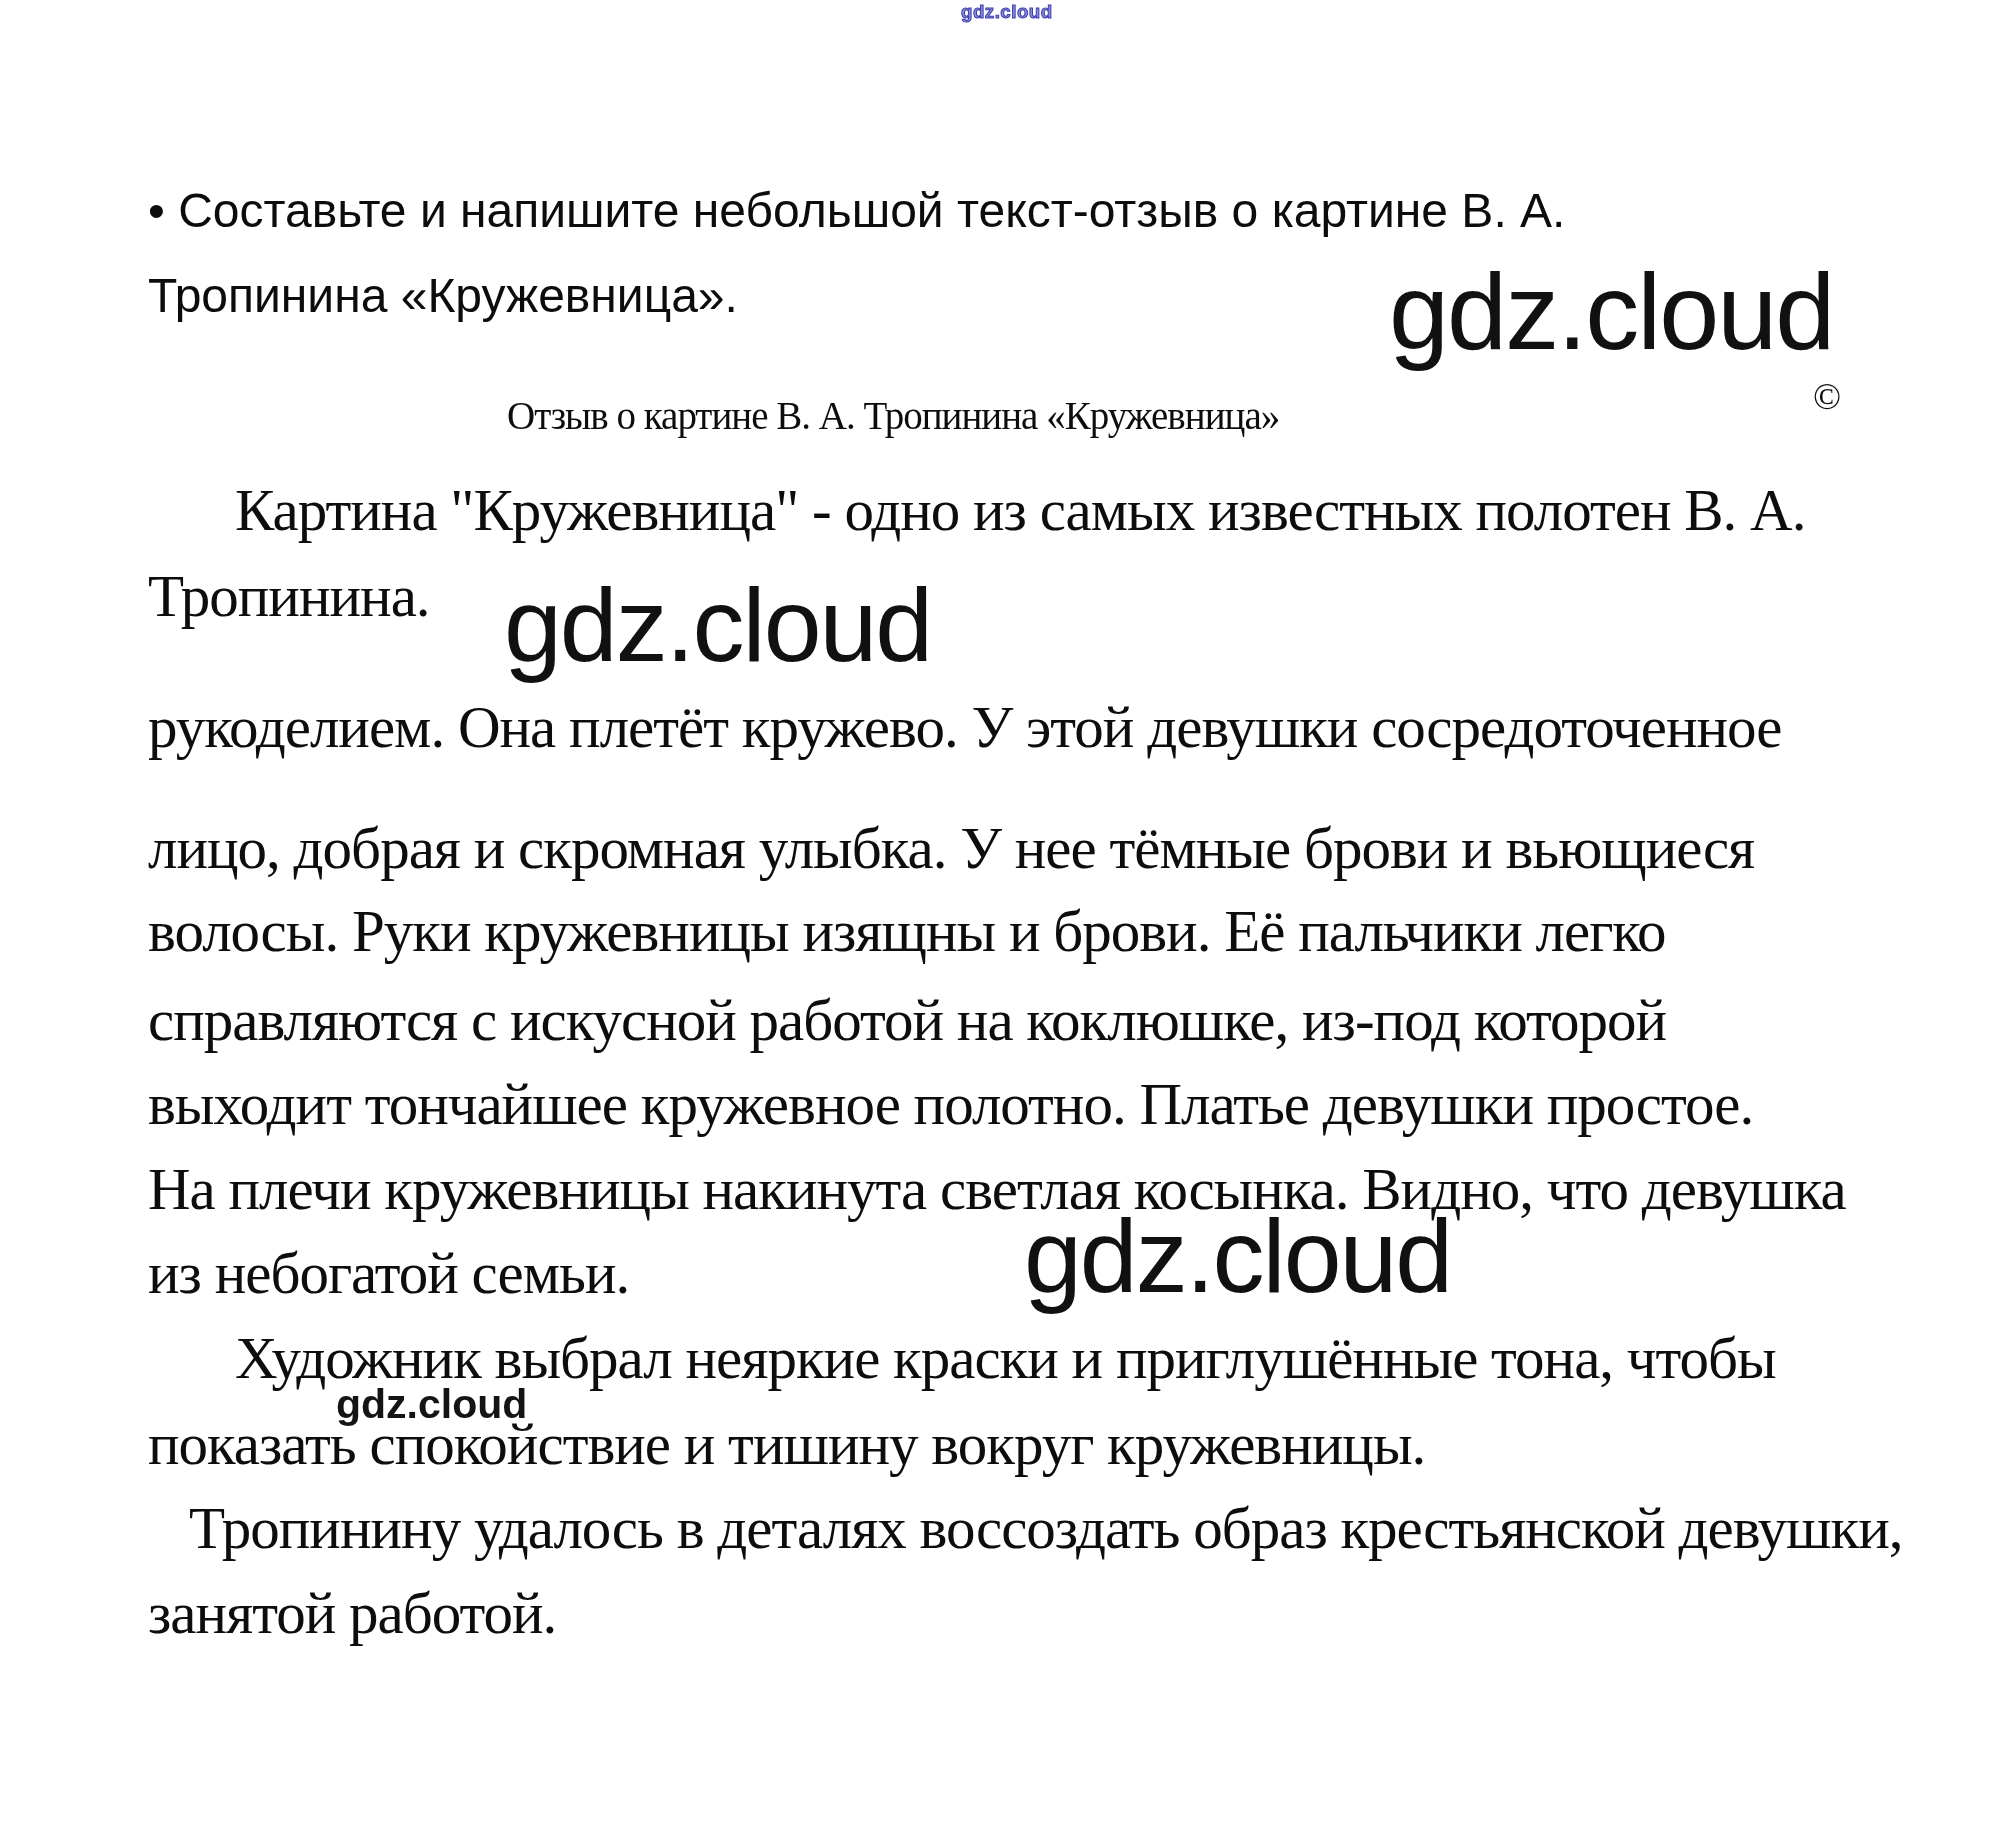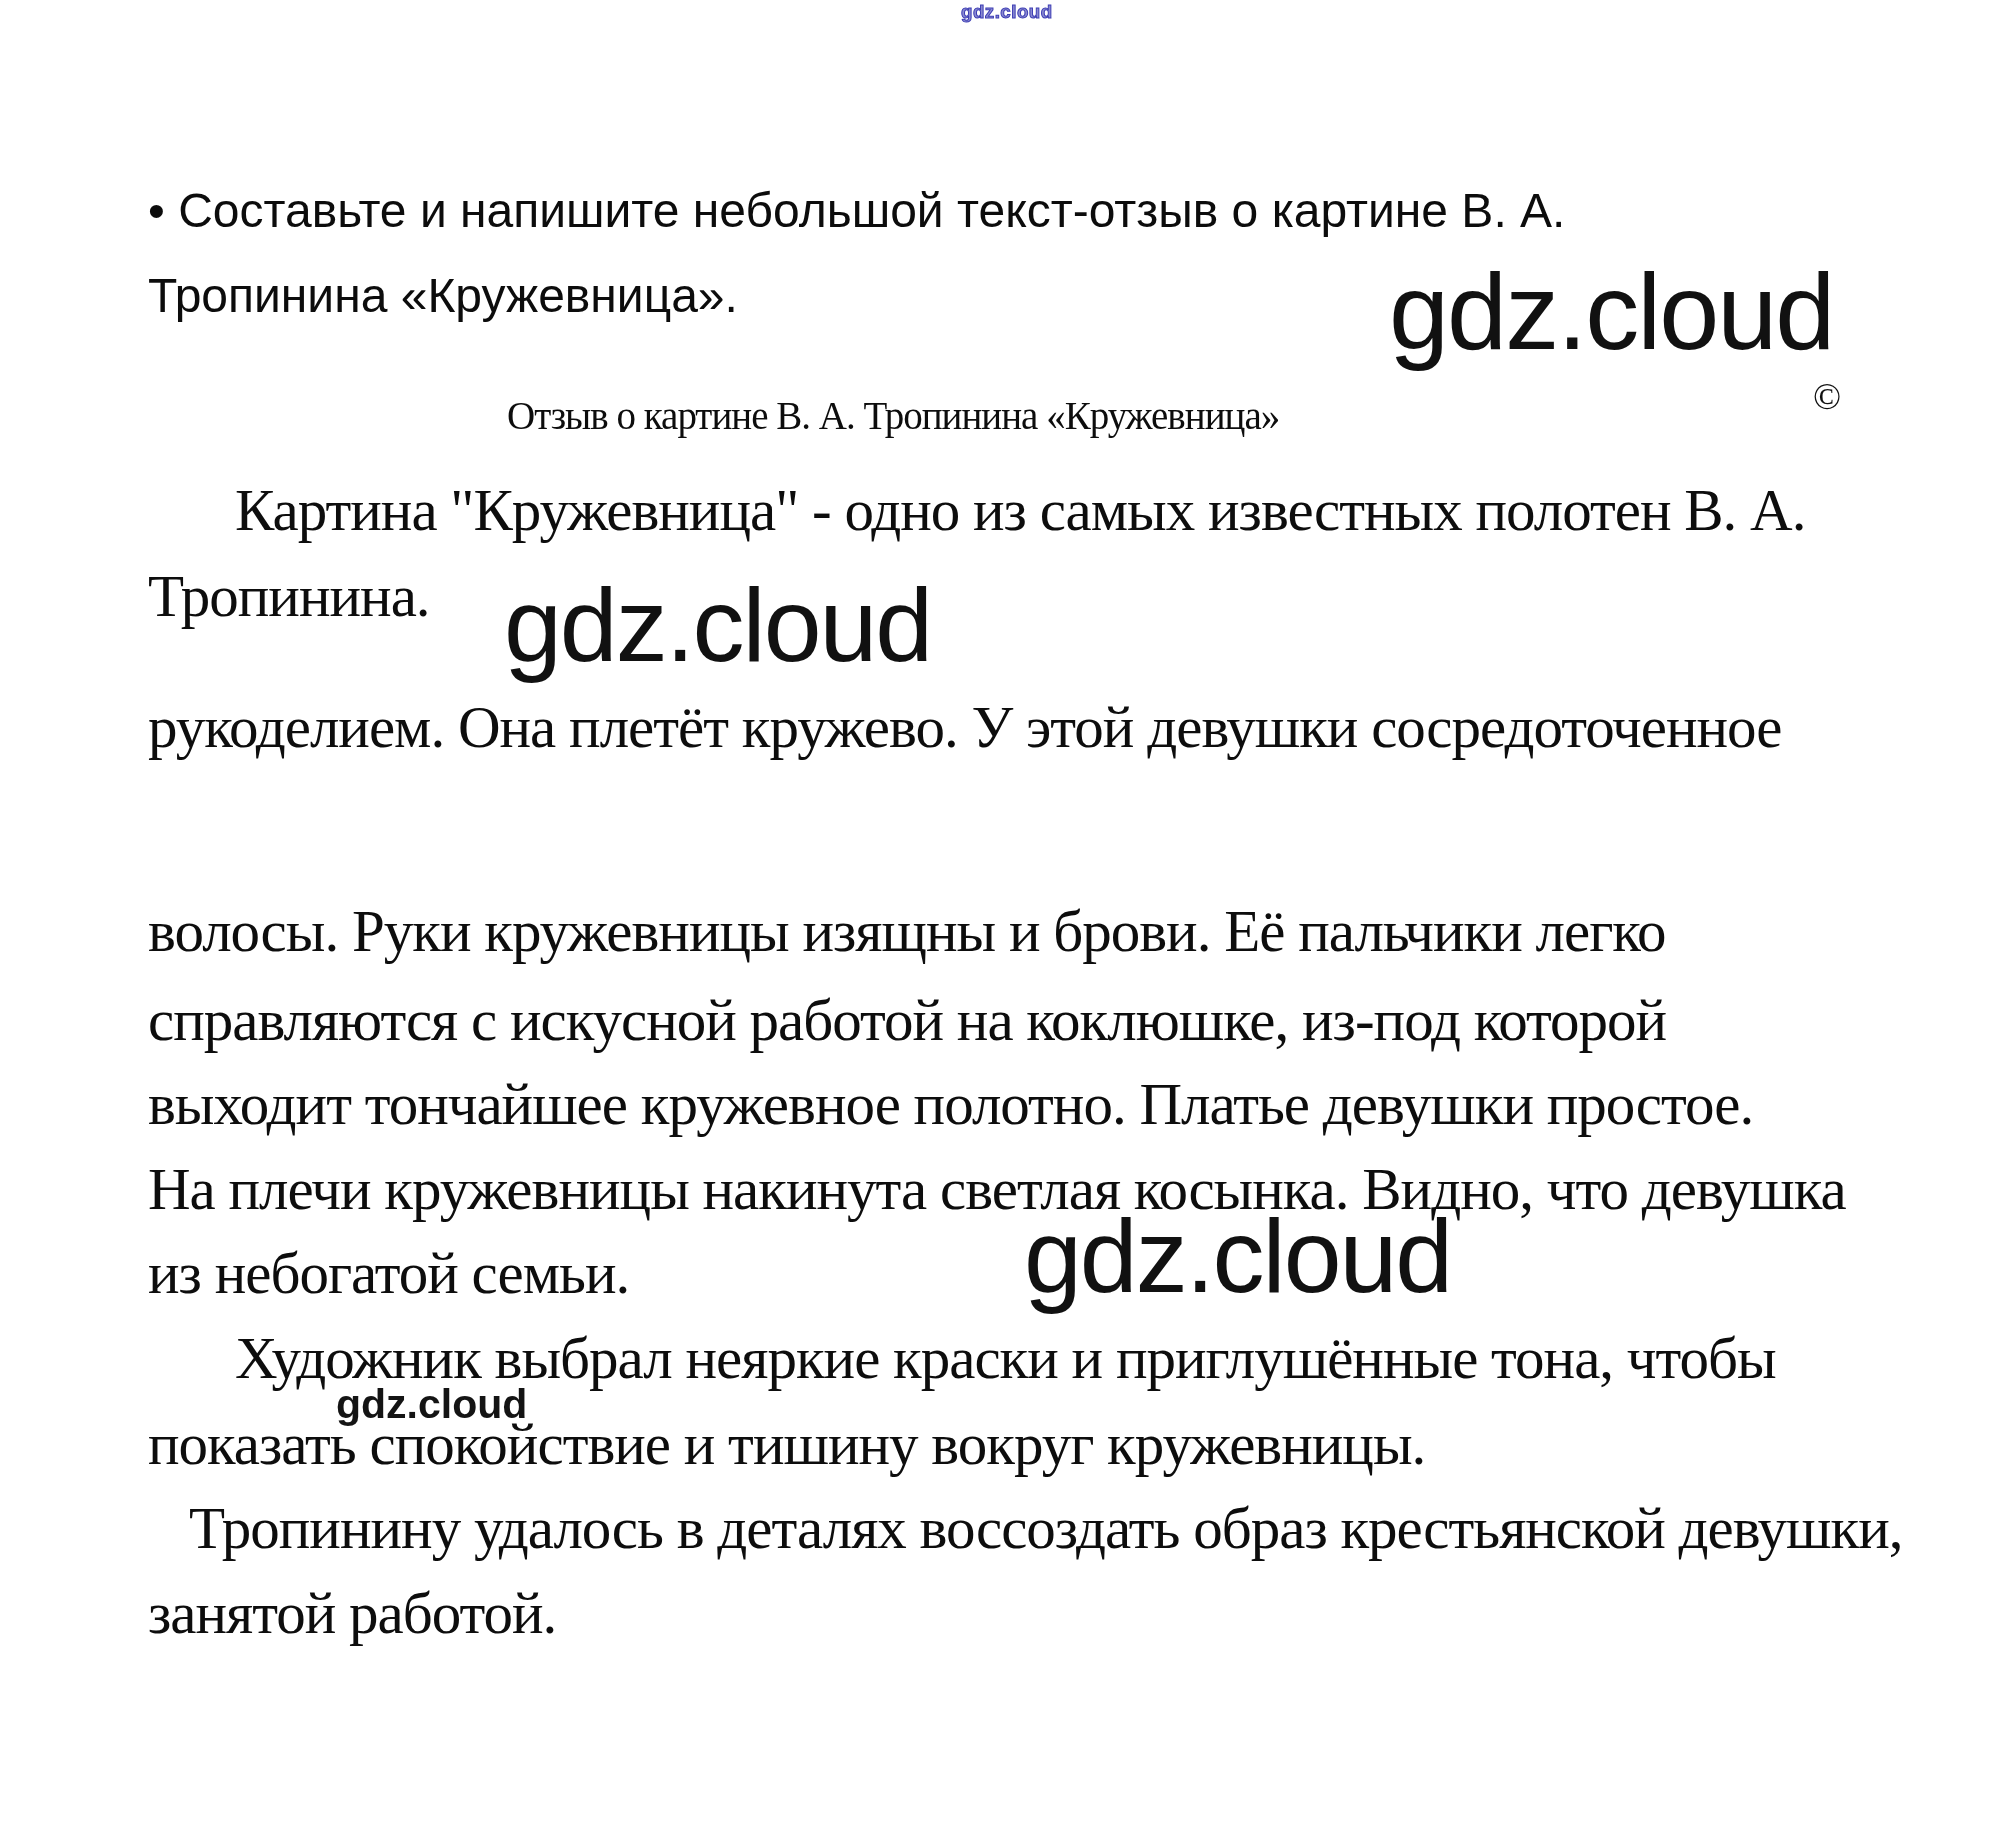--- a/index.html
+++ b/index.html
@@ -82,20 +82,21 @@
   <div class="abs review-title" style="left:507px; top:396px;">Отзыв о картине В. А. Тропинина «Кружевница»</div>
 
   <div class="abs copyright" style="left:1813px; top:378px;">©</div>
 
   <div class="abs serif-line bodyline indent" style="top:481px;">Картина "Кружевница" - одно из самых известных полотен В. А.</div>
   <div class="abs serif-line bodyline" style="top:567px;">Тропинина.</div>
 
   <div class="abs wm-big" style="left:504px; top:573px; font-size:104px;">gdz.cloud</div>
 
   <div class="abs serif-line bodyline" style="top:698px;">рукоделием. Она плетёт кружево. У этой девушки сосредоточенное</div>
+  <div class="abs serif-line bodyline" style="top:819px;">лицо, добрая и скромная улыбка. У нее тёмные брови и вьющиеся</div>
   <div class="abs serif-line bodyline" style="top:902px;">волосы. Руки кружевницы изящны и брови. Её пальчики легко</div>
   <div class="abs serif-line bodyline" style="top:991px;">справляются с искусной работой на коклюшке, из-под которой</div>
   <div class="abs serif-line bodyline" style="top:1075px;">выходит тончайшее кружевное полотно. Платье девушки простое.</div>
   <div class="abs serif-line bodyline" style="top:1160px;">На плечи кружевницы накинута светлая косынка. Видно, что девушка</div>
   <div class="abs serif-line bodyline" style="top:1244px;">из небогатой семьи.</div>
 
   <div class="abs wm-big" style="left:1024px; top:1204px; font-size:104px;">gdz.cloud</div>
 
   <div class="abs serif-line bodyline indent" style="top:1329px;">Художник выбрал неяркие краски и приглушённые тона, чтобы</div>
 

